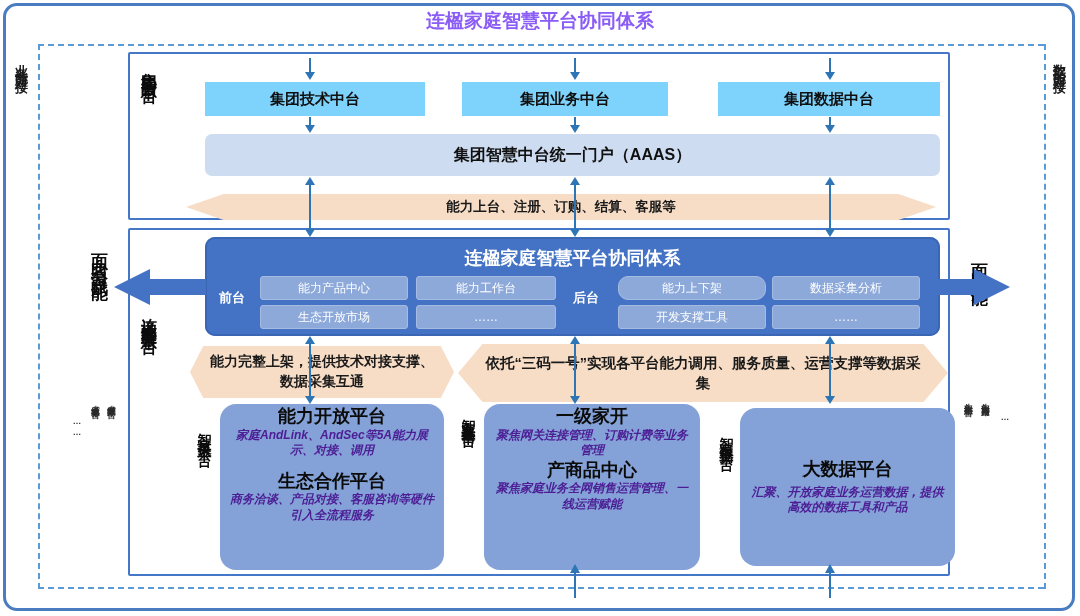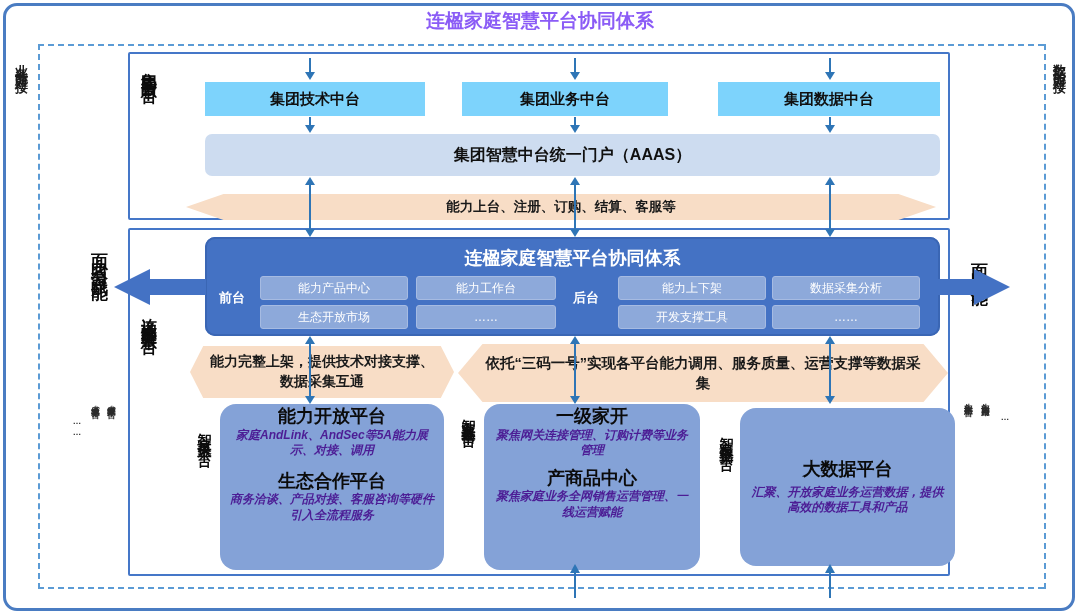--- a/index.html
+++ b/index.html
@@ -69,41 +69,41 @@
   <div class="abs portal" style="left:205px;top:237px;width:735px;height:99px;"></div>
   <div class="abs portal-title" style="left:205px;top:246px;width:735px;">连楹家庭智慧平台协同体系</div>
 
   <div class="abs fb-label" style="left:208px;top:289px;width:48px;">前台</div>
   <div class="abs pill" style="left:260px;top:276px;width:148px;height:24px;">能力产品中心</div>
   <div class="abs pill" style="left:416px;top:276px;width:140px;height:24px;">能力工作台</div>
   <div class="abs pill" style="left:260px;top:305px;width:148px;height:24px;">生态开放市场</div>
   <div class="abs pill" style="left:416px;top:305px;width:140px;height:24px;">……</div>
 
   <div class="abs fb-label" style="left:562px;top:289px;width:48px;">后台</div>
-  <div class="abs pill" style="left:618px;top:276px;width:148px;height:24px;">能力上下架</div>
+  <div class="abs pill" style="left:618px;top:276px;width:148px;height:24px;border-radius:10px;">能力上下架</div>
   <div class="abs pill" style="left:772px;top:276px;width:148px;height:24px;">数据采集分析</div>
   <div class="abs pill" style="left:618px;top:305px;width:148px;height:24px;">开发支撑工具</div>
   <div class="abs pill" style="left:772px;top:305px;width:148px;height:24px;">……</div>
 
   <div class="abs band" style="left:190px;top:346px;width:264px;height:52px;font-size:14px;padding:0 18px;line-height:1.4;">能力完整上架，提供技术对接支撑、数据采集互通</div>
   <div class="abs band" style="left:458px;top:344px;width:490px;height:58px;font-size:14.5px;padding:0 26px;line-height:1.4;">依托“三码一号”实现各平台能力调用、服务质量、运营支撑等数据采集</div>
 
   <div class="abs vtext plabel" style="left:196px;top:422px;">智家技术平台</div>
   <div class="abs pbox" style="left:220px;top:404px;width:224px;height:166px;">
     <div class="ptitle">能力开放平台</div>
     <div class="pdesc" style="width:204px;">家庭AndLink、AndSec等5A能力展示、对接、调用</div>
     <div class="ptitle" style="margin-top:11px;">生态合作平台</div>
     <div class="pdesc" style="width:204px;">商务洽谈、产品对接、客服咨询等硬件引入全流程服务</div>
   </div>
 
   <div class="abs vtext plabel" style="left:460px;top:408px;letter-spacing:2px;">智家业务运营平台</div>
   <div class="abs pbox" style="left:484px;top:404px;width:216px;height:166px;">
     <div class="ptitle">一级家开</div>
     <div class="pdesc" style="width:196px;">聚焦网关连接管理、订购计费等业务管理</div>
-    <div class="ptitle" style="margin-top:8px;">产商品中心</div>
+    <div class="ptitle" style="">产商品中心</div>
     <div class="pdesc" style="width:196px;">聚焦家庭业务全网销售运营管理、一线运营赋能</div>
   </div>
 
   <div class="abs vtext plabel" style="left:718px;top:426px;">智家数据平台</div>
   <div class="abs pbox" style="left:740px;top:408px;width:215px;height:158px;justify-content:center;">
     <div class="ptitle">大数据平台</div>
     <div class="pdesc" style="width:192px;margin-top:4px;">汇聚、开放家庭业务运营数据，提供高效的数据工具和产品</div>
   </div>
 
   <div class="abs vtext outerlabel" style="left:88px;top:240px;">面向省公司赋能</div>

